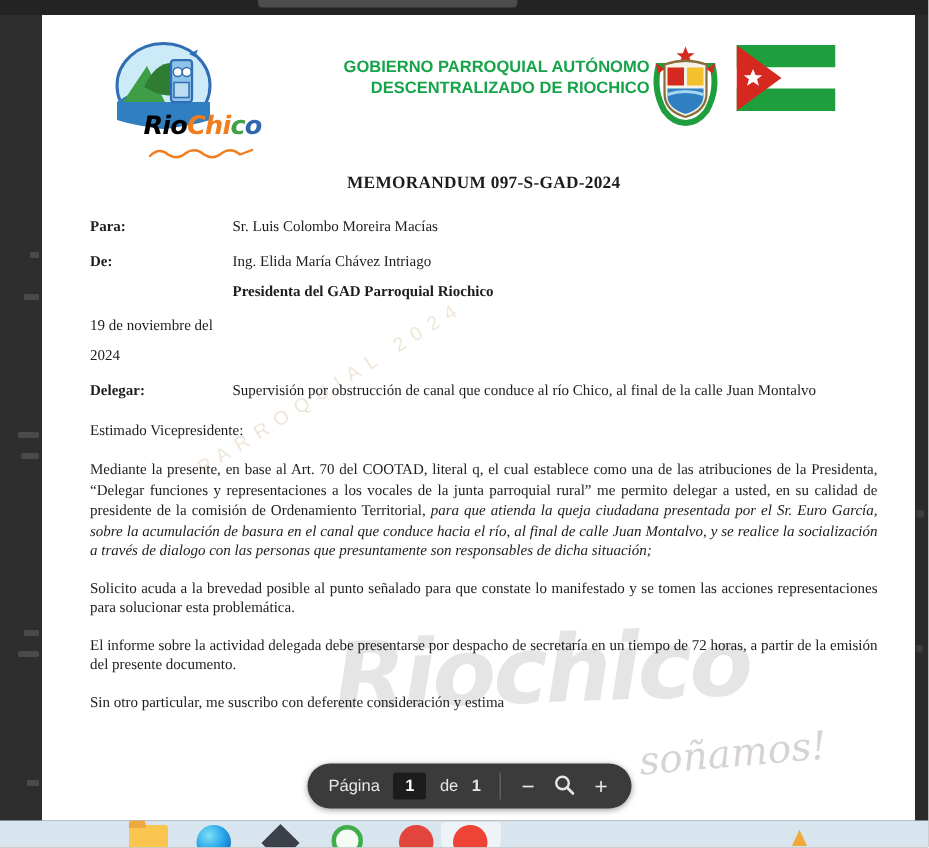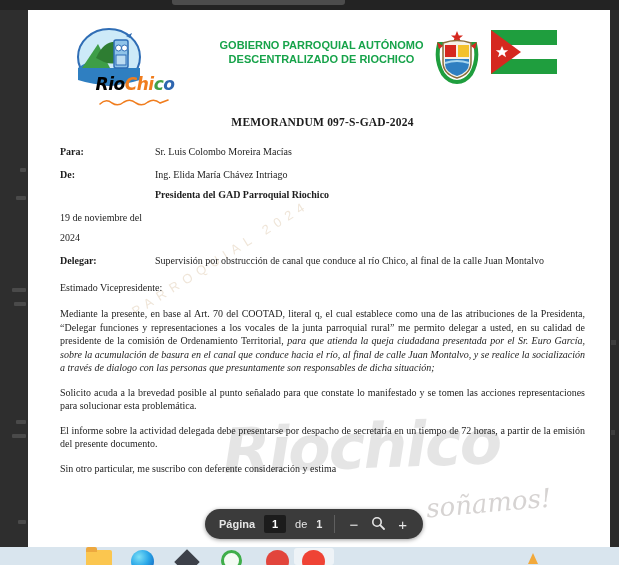--- a/index.html
+++ b/index.html
@@ -33,21 +33,21 @@
   .doc-content { position:relative; z-index:1; }
 
   
   .hdr { display:flex; align-items:flex-start; height:82px; }
   .logo { position:relative; width:150px; height:82px; flex:0 0 auto; }
   .logo-word { position:absolute; left:0; top:46px; width:150px; text-align:center;
                font-family:"DejaVu Sans", sans-serif; font-weight:bold; font-style:italic;
                font-size:17px; letter-spacing:-0.5px; }
   .lw-rio{color:#000000;} .lw-chi{color:#f07d1e;} .lw-c{color:#43a047;} .lw-o{color:#2e66b0;}
   .logo-squiggle { position:absolute; left:38px; top:68px; }
-  .org-title { flex:1; text-align:center; padding-top:10px; font-family:"Liberation Sans", sans-serif;
+  .org-title { flex:1; text-align:right; padding-top:10px; font-family:"Liberation Sans", sans-serif;
                font-weight:bold; font-size:11px; line-height:14px; color:#17a34a; }
   .emblems { flex:0 0 auto; width:152px; display:flex; gap:10px; align-items:flex-start; padding-top:2px; }
 
   .memo-title { text-align:center; font-weight:bold; font-size:11.5px; margin-top:6px; letter-spacing:0.2px; }
 
   
   .fields { margin-top:14px; font-size:10px; }
   .frow { display:grid; grid-template-columns:95px 1fr; line-height:20px; margin-bottom:3px; }
   .flabel { font-weight:bold; }
   .fbold { font-weight:bold; }
@@ -58,21 +58,21 @@
 
   .body-p { font-size:10px; line-height:13.5px; text-align:justify; margin-top:12px; }
   .body-p.gap { margin-top:11px; }
   .italic { font-style:italic; }
 
   
   .pdf-pill { position:absolute; left:205px; top:509px; height:30px; background:#3b3b3b;
               border-radius:15px; display:flex; align-items:center; padding:0 14px; gap:9px;
               z-index:10; box-shadow:0 1px 4px rgba(0,0,0,0.4);
               font-family:"Liberation Sans", sans-serif; color:#e6e6e6; font-size:11px; }
-  .pill-label { font-weight:bold; }
+  .pill-label { font-weight:normal; }
   .page-box { width:22px; height:18px; background:#1c1c1c; border-radius:2px; color:#ffffff;
               text-align:center; line-height:18px; font-weight:bold; }
   .pill-num { font-weight:bold; }
   .pill-div { width:1px; height:18px; background:#5f5f5f; margin:0 3px; }
   .pill-btn { background:none; border:none; color:#e6e6e6; font-size:15px; line-height:15px;
               cursor:pointer; font-family:"Liberation Sans", sans-serif; padding:0 2px; }
 
   
   .taskbar { position:absolute; left:0; top:547px; width:619px; height:18px; background:#d9e5ee;
              overflow:hidden; z-index:6; }

